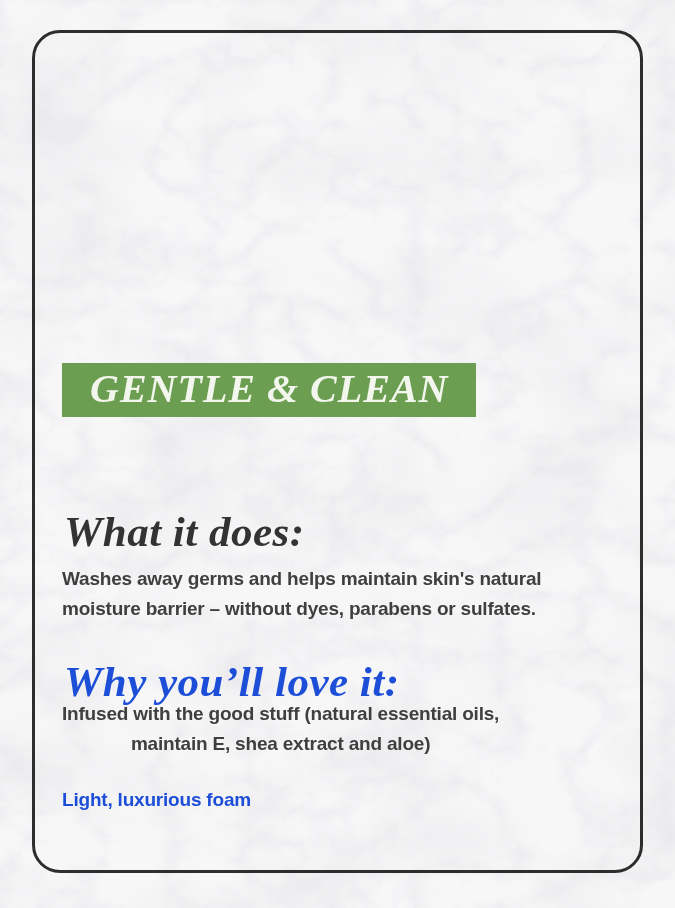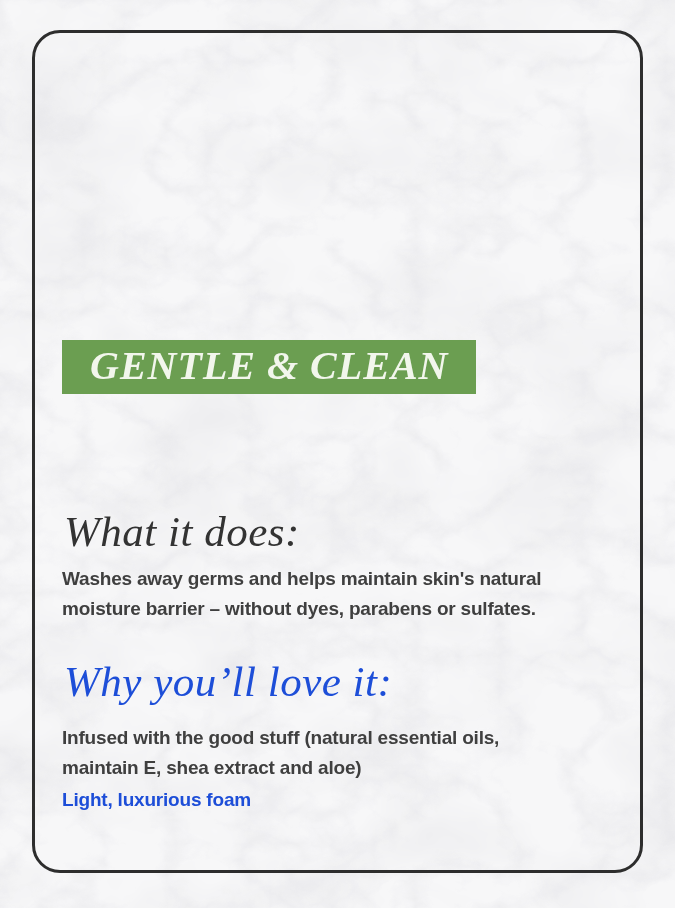--- a/index.html
+++ b/index.html
@@ -28,60 +28,60 @@
     top: 30px;
     width: 611px;
     height: 843px;
     box-sizing: border-box;
     border: 3px solid #2d2d2d;
     border-radius: 28px;
   }
   .banner {
     position: absolute;
     left: 62px;
-    top: 340px;
+    top: 363px;
   }
   .banner-line {
     display: block;
     width: fit-content;
     font-family: "Liberation Serif", "DejaVu Serif", serif;
     font-style: italic;
     font-weight: 700;
     font-size: 40px;
     line-height: 52px;
     letter-spacing: 1px;
     padding: 0 28px 2px 28px;
   }
   .section-heading {
     position: absolute;
     left: 64px;
     margin: 0;
     font-family: "Liberation Serif", "DejaVu Serif", serif;
     font-style: italic;
-    font-weight: 400;
+    font-weight: 700;
     font-size: 43px;
     line-height: 52px;
     letter-spacing: 0.5px;
   }
   .body-text {
     position: absolute;
     left: 62px;
     margin: 0;
     font-weight: 700;
     font-size: 19px;
     line-height: 30px;
     letter-spacing: -0.2px;
   }
   .body-text .line {
     display: block;
   }
   .pos-heading-1 { top: 506px; }
   .pos-para-1   { top: 564px; }
   .pos-heading-2 { top: 656px; }
-  .pos-para-2   { top: 723px; }
+  .pos-para-2   { top: 699px; text-align: center; }
   .pos-para-3   { top: 785px; }
 </style>
 </head>
 <body>
 
 <div class="page">
 
   <svg class="marble" aria-hidden="true" width="675" height="908" viewBox="0 0 675 908">
     <defs>
       <filter id="marbleClouds" x="0" y="0" width="100%" height="100%">

